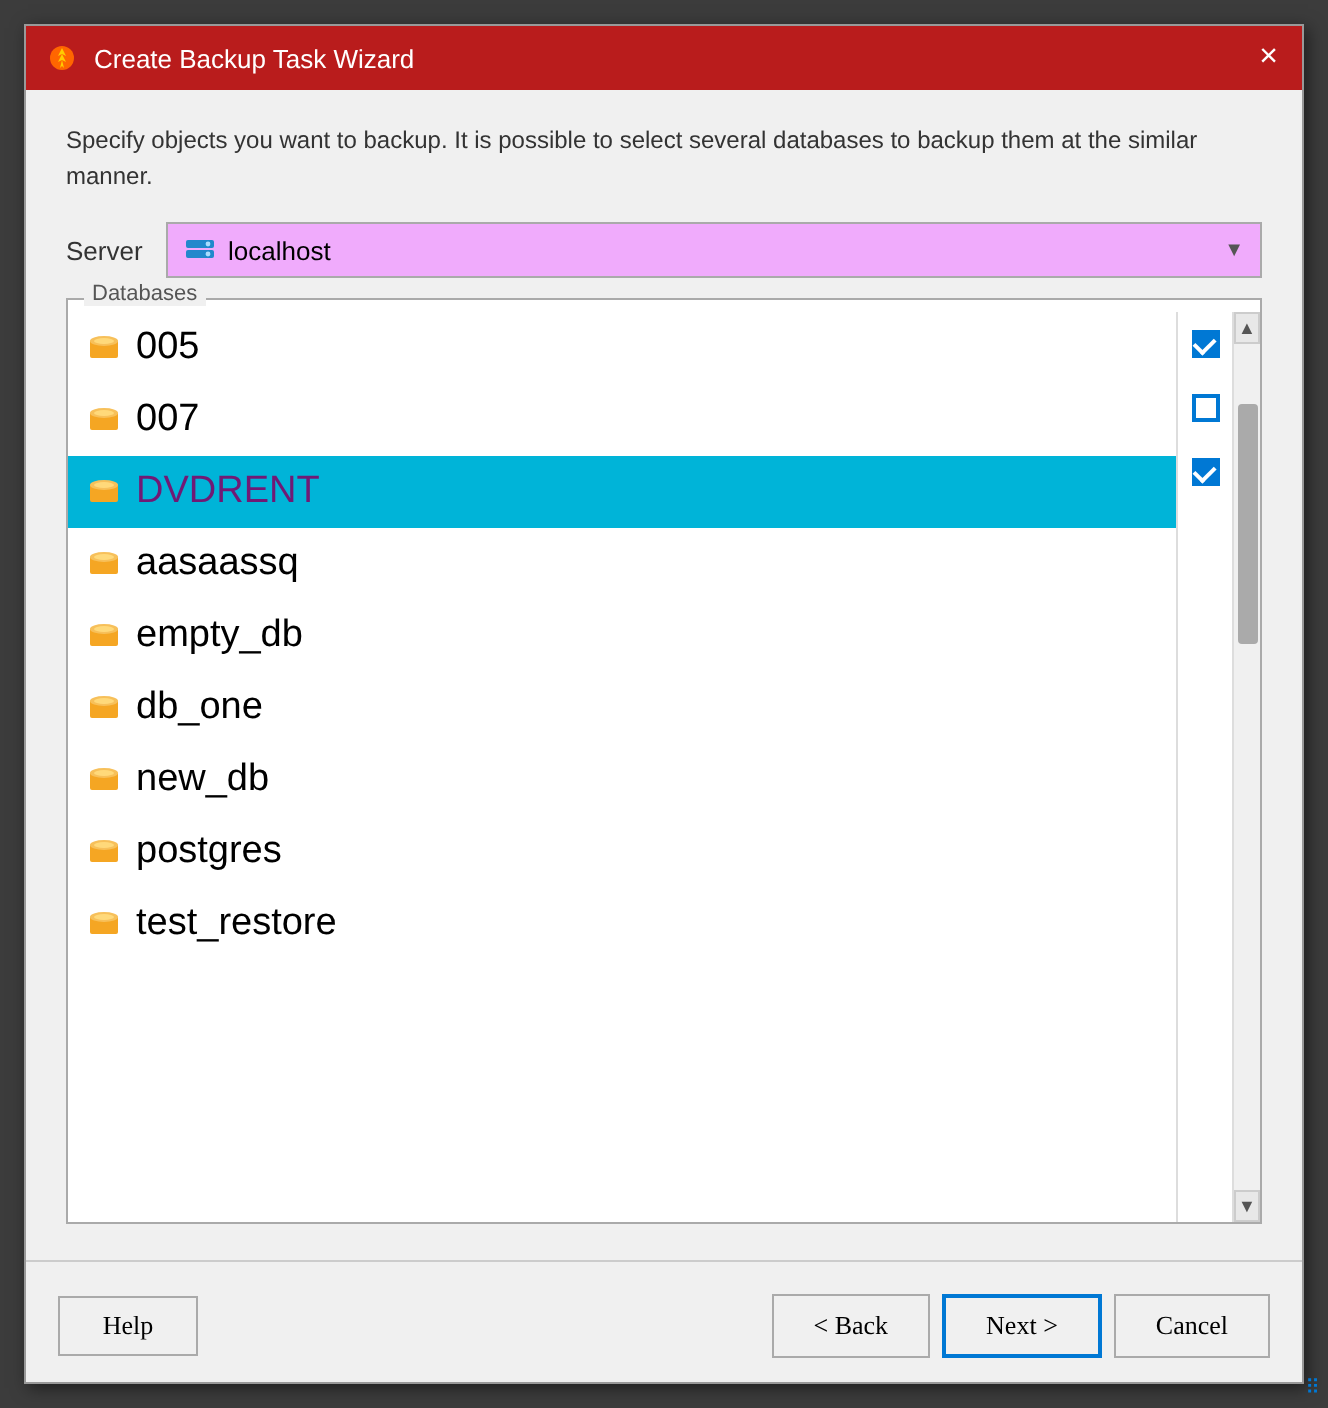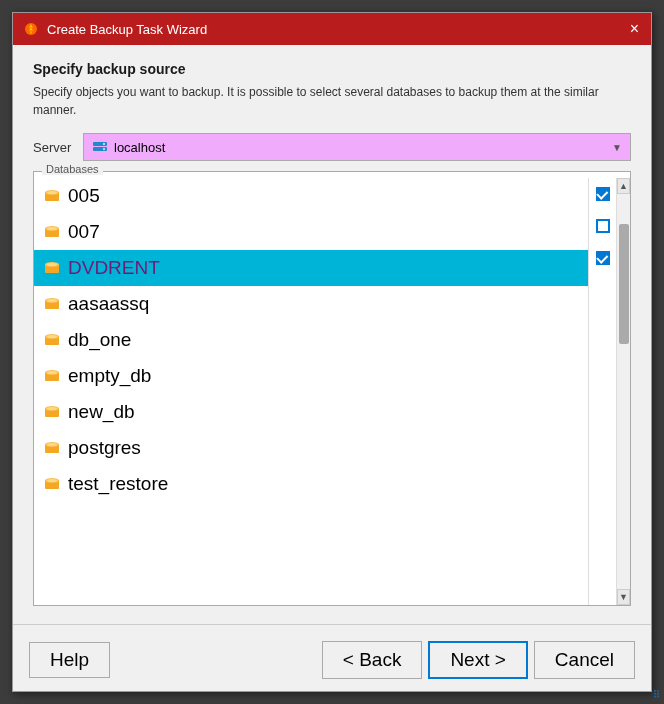--- a/index.html
+++ b/index.html
@@ -216,26 +216,27 @@
       margin: 8px 0;
     }
     .footer {
       display: flex;
       align-items: center;
       justify-content: space-between;
       padding: 8px 16px 12px 16px;
     }
     .btn {
       padding: 6px 20px;
-      font-size: 19px;
+      font-size: 13px;
       border: 1px solid #aaa;
       background: #f0f0f0;
       cursor: pointer;
       min-width: 70px;
       text-align: center;
+      font-family: Liberation Serif, serif;
     }
     .btn-next {
       border: 2px solid #0078d4;
       background: #f0f0f0;
       font-weight: normal;
     }
     .btn-group {
       display: flex;
       gap: 6px;
     }
@@ -266,21 +267,20 @@
         <polygon points="8,3 10,7 8,6 6,7" fill="#ffcc00"></polygon>
         <polygon points="8,6 10,10 8,9 6,10" fill="#ffcc00"></polygon>
         <polygon points="8,9 9,13 8,12 7,13" fill="#ffcc00"></polygon>
       </svg>
       <span class="title-text">Create Backup Task Wizard</span>
     </div>
     <button class="close-btn">×</button>
   </div>
 
   <div class="content">
-    <div class="section-title">Specify backup source</div>
     <div class="section-desc">Specify objects you want to backup. It is possible to select several databases to backup them at the similar manner.</div>
 
     <div class="server-row">
       <span class="server-label">Server</span>
       <div class="server-select">
         <div class="server-select-inner">
 
           <svg width="16" height="16" viewBox="0 0 16 16">
             <rect x="1" y="3" width="14" height="4" rx="1" fill="#2288cc"></rect>
             <rect x="1" y="8" width="14" height="4" rx="1" fill="#2288cc"></rect>
@@ -335,30 +335,30 @@
             </svg>
             <span class="db-item-name">aasaassq</span>
           </div>
 
           <div class="db-item">
             <svg class="db-icon-svg" viewBox="0 0 16 16">
               <rect x="1" y="4" width="14" height="9" rx="1" fill="#f5a623"></rect>
               <ellipse cx="8" cy="4.5" rx="7" ry="2.5" fill="#f7c05a"></ellipse>
               <ellipse cx="8" cy="4.5" rx="5" ry="1.5" fill="#ffd97a"></ellipse>
             </svg>
+            <span class="db-item-name">empty_db</span>
+          </div>
+
+          <div class="db-item">
+            <svg class="db-icon-svg" viewBox="0 0 16 16">
+              <rect x="1" y="4" width="14" height="9" rx="1" fill="#f5a623"></rect>
+              <ellipse cx="8" cy="4.5" rx="7" ry="2.5" fill="#f7c05a"></ellipse>
+              <ellipse cx="8" cy="4.5" rx="5" ry="1.5" fill="#ffd97a"></ellipse>
+            </svg>
             <span class="db-item-name">db_one</span>
-          </div>
-
-          <div class="db-item">
-            <svg class="db-icon-svg" viewBox="0 0 16 16">
-              <rect x="1" y="4" width="14" height="9" rx="1" fill="#f5a623"></rect>
-              <ellipse cx="8" cy="4.5" rx="7" ry="2.5" fill="#f7c05a"></ellipse>
-              <ellipse cx="8" cy="4.5" rx="5" ry="1.5" fill="#ffd97a"></ellipse>
-            </svg>
-            <span class="db-item-name">empty_db</span>
           </div>
 
           <div class="db-item">
             <svg class="db-icon-svg" viewBox="0 0 16 16">
               <rect x="1" y="4" width="14" height="9" rx="1" fill="#f5a623"></rect>
               <ellipse cx="8" cy="4.5" rx="7" ry="2.5" fill="#f7c05a"></ellipse>
               <ellipse cx="8" cy="4.5" rx="5" ry="1.5" fill="#ffd97a"></ellipse>
             </svg>
             <span class="db-item-name">new_db</span>
           </div>

